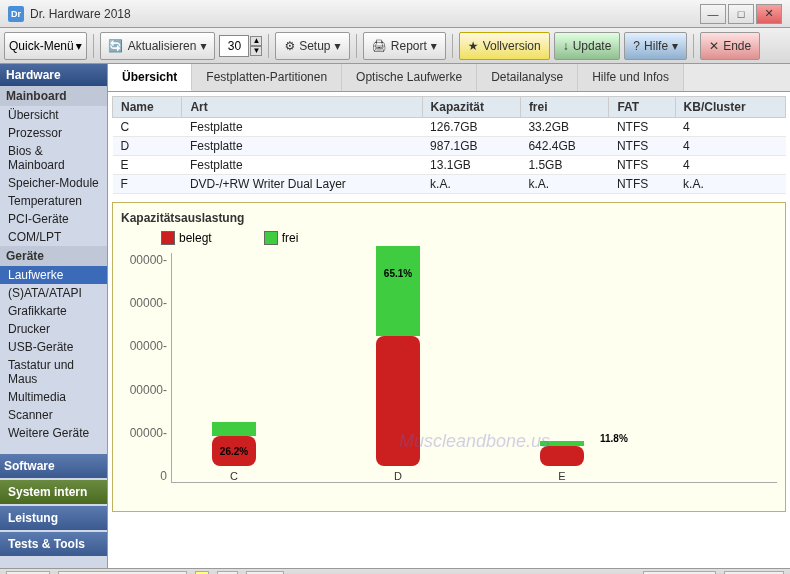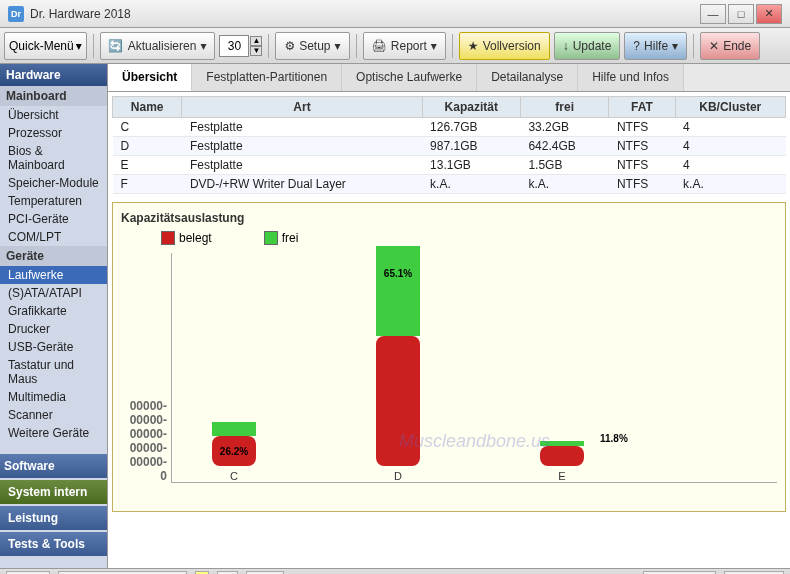--- a/index.html
+++ b/index.html
@@ -167,21 +167,21 @@
     
     .table-area {
       padding: 4px;
     }
     table {
       width: 100%;
       border-collapse: collapse;
       font-size: 12px;
     }
     th {
-      text-align: center;
+      text-align: left;
       padding: 3px 8px;
       background: #e0e8f0;
       border: 1px solid #ccc;
       font-weight: bold;
       color: #333;
     }
     td {
       padding: 2px 8px;
       border-bottom: 1px solid #e8e8e8;
       color: #222;
@@ -208,29 +208,28 @@
       display: flex;
       gap: 12px;
       margin-bottom: 8px;
       font-size: 11px;
     }
     .legend-item { display: flex; align-items: center; gap: 4px; padding-left: 40px; }
     .legend-color { width: 14px; height: 14px; border: 1px solid #666; }
     .chart-y-axis {
       display: flex;
       flex-direction: column;
-      justify-content: flex-end;
+      justify-content: space-between;
       height: 230px;
       width: 50px;
       text-align: right;
       font-size: 10px;
       color: #666;
       padding-right: 4px;
       flex-shrink: 0;
-      font-weight: bold;
     }
     .chart-bars-area {
       flex: 1;
       display: flex;
       align-items: flex-end;
       height: 230px;
       border-left: 1px solid #aaa;
       border-bottom: 1px solid #aaa;
       background: #fffff0;
       position: relative;

